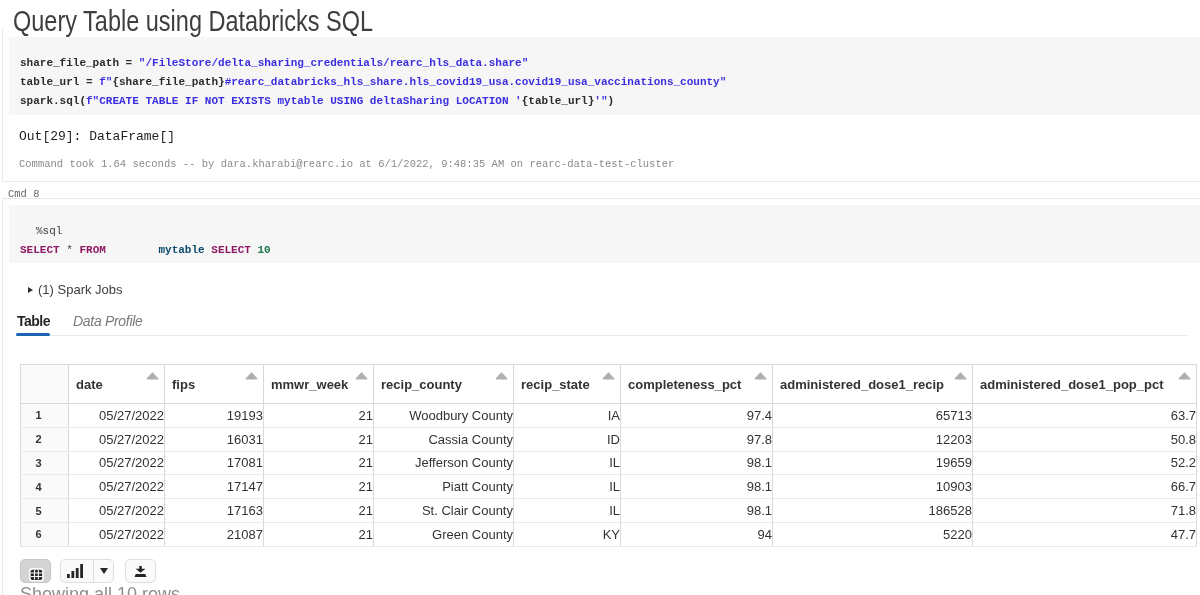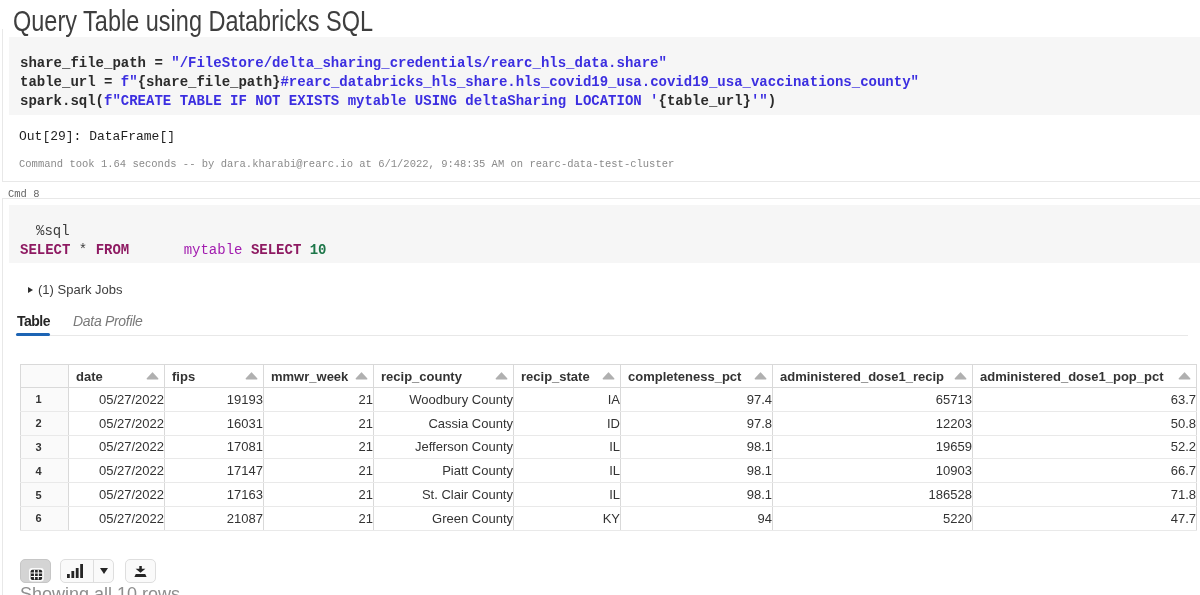--- a/index.html
+++ b/index.html
@@ -1,31 +1,31 @@
 <!DOCTYPE html>
 <html><head>
 <meta charset="utf-8">
 <style>
 * { margin:0; padding:0; box-sizing:border-box; }
 html,body { width:1200px; height:595px; background:#fff; overflow:hidden; }
 body { position:relative; font-family:"Liberation Sans", sans-serif; }
 .mono { font-family:"Liberation Mono", monospace; }
 .abs { position:absolute; }
 .codebg { background:#f6f6f6; }
-.codeline { font-family:"Liberation Mono", monospace; font-size:14px; font-weight:700; line-height:19px; white-space:pre; color:#2b2b2b; }
+.codeline { font-family:"Liberation Mono", monospace; font-size:11px; font-weight:700; line-height:19px; white-space:pre; color:#2b2b2b; }
 .str { color:#3b2ee0; }
 .kw { color:#8e1a62; }
 .num { color:#1d7649;text-align:center; }
 .hline { position:absolute; height:1px; background:#e8e8e8; }
 .vline { position:absolute; width:1px; background:#e8e8e8; }
 
 
 table.res { border-collapse:collapse; table-layout:fixed; font-size:13px; color:#333; }
 table.res th, table.res td { border-left:1px solid #d9d9d9; padding:0 0 0 7px; font-weight:400; text-align:left; white-space:nowrap; overflow:hidden; vertical-align:middle; }
-table.res thead th { border-top:1px solid #d9d9d9; border-bottom:1px solid #d9d9d9; font-weight:700; height:23px; position:relative; }
+table.res thead th { border-top:1px solid #d9d9d9; border-bottom:1px solid #d9d9d9; font-weight:700; height:39px; position:relative; }
 table.res td { border-bottom:1px solid #e9e9e9; height:23.8px;text-align:right; }
 table.res tr > *:last-child { border-right:1px solid #d9d9d9; }
 table.res td.rn { text-align:center; padding:0 12px 0 0; font-weight:700; font-size:11px; color:#333; background:#fafafa; }
 table.res th.rn { background:#fafafa; }
 .sortarrow { position:absolute; right:5px; top:7px; }
 
 .btn { position:absolute; border:1px solid #dedede; border-radius:5px; background:#fafafa; height:24px; }
 </style>
 </head>
 <body>
@@ -45,21 +45,21 @@
 <div class="abs mono" style="left:19px; top:129px; font-size:13px; color:#1f1f1f;">Out[29]: DataFrame[]</div>
 <div class="abs mono" style="left:19px; top:158px; font-size:10.5px; color:#8a8a8a;">Command took 1.64 seconds -- by dara.kharabi@rearc.io at 6/1/2022, 9:48:35 AM on rearc-data-test-cluster</div>
 
 <div class="abs mono" style="left:8px; top:187.5px; font-size:10.5px; color:#666;">Cmd 8</div>
 
 <div class="hline" style="left:2px; top:198px; width:1198px;"></div>
 <div class="vline" style="left:2px; top:198px; height:397px;"></div>
 
 <div class="abs codebg" style="left:9px; top:205px; width:1191px; height:58px;"></div>
 <div class="abs codeline" style="left:36px; top:222px; font-weight:400; color:#3d3d3d;">%sql</div>
-<div class="abs codeline" style="left:20px; top:241px;"><span class="kw">SELECT</span> <span style="font-weight:400; color:#3d3d3d;">*</span> <span class="kw">FROM</span> <span style="font-weight:400; color:#a21caf;padding-left:46px;">mytable</span> <span class="kw">SELECT</span> <span class="num">10</span></div>
+<div class="abs codeline" style="left:20px; top:241px;"><span class="kw">SELECT</span> <span style="font-weight:400; color:#3d3d3d;">*</span> <span class="kw">FROM</span> <span style="font-weight:700; color:#0c4a6e;padding-left:46px;">mytable</span> <span class="kw">SELECT</span> <span class="num">10</span></div>
 
 <div class="abs" style="left:28px; top:287px; width:0; height:0; border-left:5.5px solid #2e2e2e; border-top:3.8px solid transparent; border-bottom:3.8px solid transparent;"></div>
 <div class="abs" style="left:38px; top:282px; font-size:13px; color:#3d3d3d;">(1) Spark Jobs</div>
 
 <div class="abs" style="left:17px; top:313px; font-size:14px; font-weight:700; color:#262626; letter-spacing:-0.5px;">Table</div>
 <div class="abs" style="left:73px; top:313px; font-size:14px; color:#7a7a7a; letter-spacing:-0.3px;font-style:italic;">Data Profile</div>
 <div class="hline" style="left:16px; top:335px; width:1172px;"></div>
 <div class="abs" style="left:16px; top:333px; width:34px; height:3px; background:#1d64b4; border-radius:2px;"></div>
 
 <div class="abs" style="left:20px; top:364px;">

